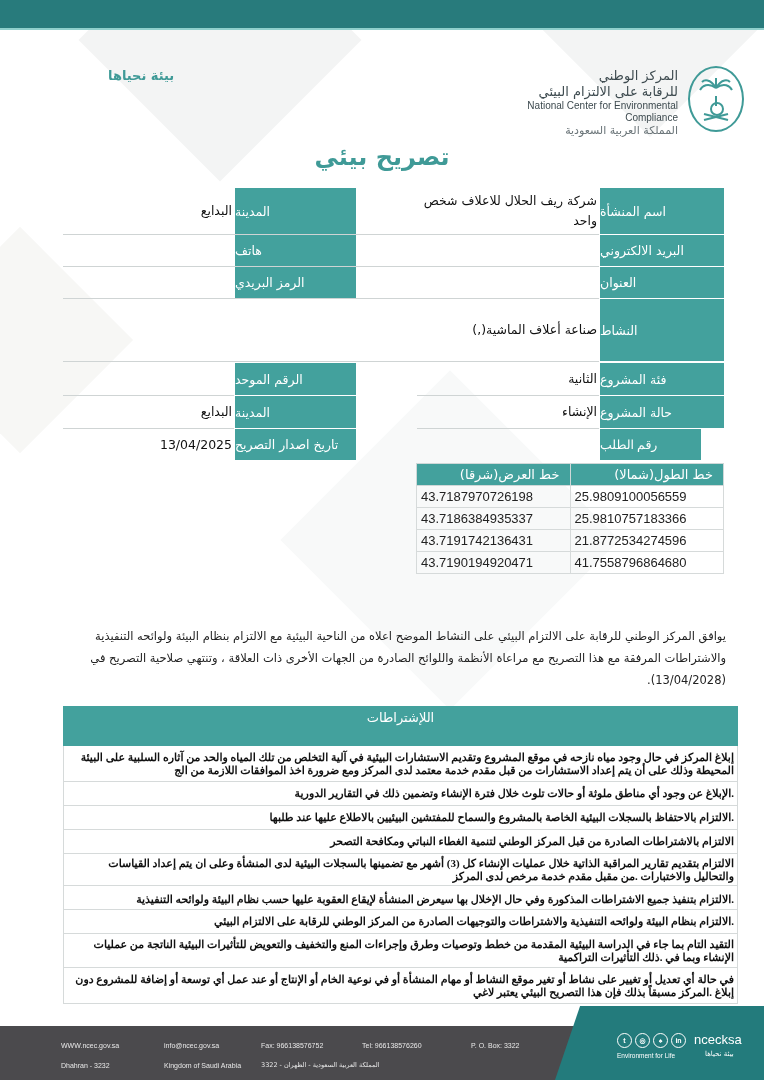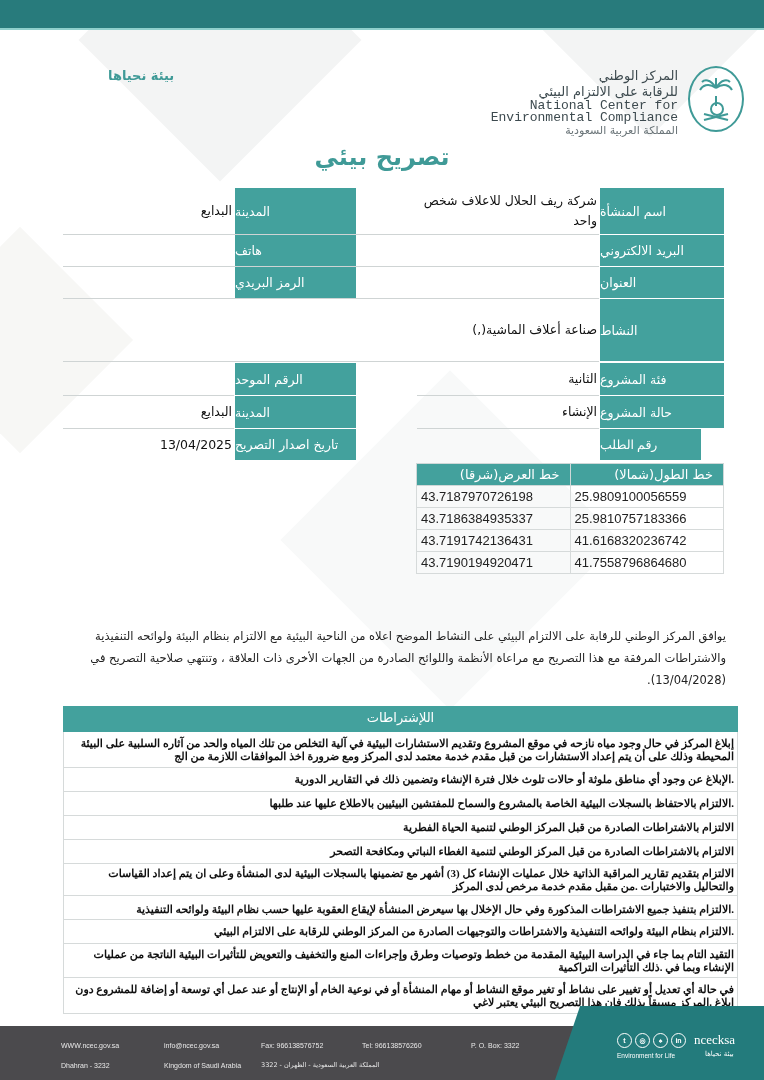--- a/index.html
+++ b/index.html
@@ -19,21 +19,21 @@
   
   .logo-block { position: absolute; right: 20px; top: 66px; width: 270px; height: 70px; }
   .logo-emblem {
     position: absolute; right: 0; top: 0; width: 56px; height: 66px;
     border: 2px solid #3f9a97; border-radius: 50%;
     display: flex; align-items: center; justify-content: center;
   }
   .logo-text { position: absolute; right: 66px; top: 2px; text-align: right; direction: rtl; }
   .logo-ar1 { font-size: 13px; color: #3d4a4f; line-height: 16px; }
   .logo-ar2 { font-size: 13px; color: #3d4a4f; line-height: 16px; }
-  .logo-en { font-family: Liberation Mono, monospace; font-size: 13px; color: #3d4a4f; line-height: 12px; direction: ltr; }
+  .logo-en { font-family: Liberation Sans, sans-serif; font-size: 10px; color: #3d4a4f; line-height: 12px; direction: ltr; }
   .logo-ar3 { font-size: 11px; color: #6a7478; line-height: 14px; }
   .slogan { position: absolute; left: 108px; top: 68px; font-size: 13px; font-weight: bold; color: #3f9a97; direction: rtl; }
   .page-title {
     position: absolute; left: 0; width: 764px; top: 143px; text-align: center;
     font-size: 24px; font-weight: bold; color: #3f9a97; direction: rtl;
   }
 
   
   .cell-label {
     position: absolute; background: #43a19d; color: #fff; font-size: 12.5px;
@@ -63,21 +63,21 @@
   }
 
   .approval {
     position: absolute; left: 60px; top: 625px; width: 666px; direction: rtl; text-align: right;
     font-size: 11.5px; line-height: 22px; color: #222;
   }
 
   
   .cond-box { position: absolute; left: 63px; top: 706px; width: 675px; direction: rtl; }
   .cond-header {
-    background: #43a19d; color: #fff; text-align: center; font-size: 13px; height: 26px; line-height: 24px;
+    background: #43a19d; color: #fff; text-align: center; font-size: 13px; height: 40px; line-height: 24px;
   }
   .cond-item {
     font-family: "Liberation Serif", serif; font-size: 11px; color: #111; line-height: 13px;
     text-align: right; padding: 3px 3px 3px 3px; border: 1px solid #d6dada; border-top: none;
     display: flex; align-items: center;
   }
   .cond-item span { display: block; width: 100%; font-weight: bold; }
 
   
   .footer-dark { position: absolute; left: 0; top: 1026px; width: 764px; height: 54px; background: #4b4a4d; }
@@ -85,21 +85,21 @@
     position: absolute; left: 555px; top: 1006px; width: 209px; height: 74px; background: #237b7c;
     clip-path: polygon(12% 0, 100% 0, 100% 100%, 0 100%);
   }
   .ftxt { position: absolute; font-family: "Liberation Sans", sans-serif; font-size: 7px; color: #e8e8e8; white-space: nowrap; }
   .social { position: absolute; left: 617px; top: 1033px; display: flex; gap: 3px; }
   .social .ic {
     width: 15px; height: 15px; border: 1.5px solid #fff; border-radius: 50%;
     display: flex; align-items: center; justify-content: center; font-size: 7px; color: #fff;
     font-family: "Liberation Sans", sans-serif; font-weight: bold;
   }
-  .brand { position: absolute; left: 694px; top: 1032px; font-family: Liberation Serif, serif; font-size: 13px; color: #fff; }
+  .brand { position: absolute; left: 694px; top: 1032px; font-family: Liberation Sans, sans-serif; font-size: 13px; color: #fff; }
   .brand-sub { position: absolute; left: 617px; top: 1052px; font-family: "Liberation Sans", sans-serif; font-size: 6.5px; color: #fff; }
   .brand-sub-ar { position: absolute; left: 705px; top: 1050px; font-size: 7px; color: #fff; direction: rtl; }
 </style>
 </head>
 <body>
 
 <div class="bg-shapes">
   <div style="left:120px;top:-60px;width:200px;height:200px;"></div>
   <div style="left:560px;top:-80px;width:180px;height:180px;"></div>
   <div style="left:-60px;top:260px;width:160px;height:160px;background:#f7f7f5;"></div>
@@ -186,21 +186,21 @@
   <tbody>
     <tr>
       <td>25.9809100056559</td>
       <td>43.7187970726198</td>
     </tr>
     <tr>
       <td>25.9810757183366</td>
       <td>43.7186384935337</td>
     </tr>
     <tr>
-      <td>41.6168320236742</td>
+      <td>21.8772534274596</td>
       <td>43.7191742136431</td>
     </tr>
     <tr>
       <td>41.7558796864680</td>
       <td>43.7190194920471</td>
     </tr>
   </tbody>
 </table>
 
 <div class="approval">يوافق المركز الوطني للرقابة على الالتزام البيئي على النشاط الموضح اعلاه من الناحية البيئية مع الالتزام بنظام البيئة ولوائحه التنفيذية والاشتراطات المرفقة مع هذا التصريح مع مراعاة الأنظمة واللوائح الصادرة من الجهات الأخرى ذات العلاقة ، وتنتهي صلاحية التصريح في (13/04/2028).</div>
@@ -208,23 +208,20 @@
 <div class="cond-box">
   <div class="cond-header">اللإشتراطات</div>
   <div class="cond-item" style="height:36px;">
       <span>إبلاغ المركز في حال وجود مياه نازحه في موقع المشروع وتقديم الاستشارات البيئية في آلية التخلص من تلك المياه والحد من آثاره السلبية على البيئة المحيطة وذلك على أن يتم إعداد الاستشارات من قبل مقدم خدمة معتمد لدى المركز ومع ضرورة اخذ الموافقات اللازمة من الج</span>
     </div>
   <div class="cond-item" style="height:24px;">
       <span>.الإبلاغ عن وجود أي مناطق ملوثة أو حالات تلوث خلال فترة الإنشاء وتضمين ذلك في التقارير الدورية</span>
     </div>
   <div class="cond-item" style="height:24px;">
       <span>.الالتزام بالاحتفاظ بالسجلات البيئية الخاصة بالمشروع والسماح للمفتشين البيئيين بالاطلاع عليها عند طلبها</span>
-    </div>
-  <div class="cond-item" style="height:24px;">
-      <span>الالتزام بالاشتراطات الصادرة من قبل المركز الوطني لتنمية الحياة الفطرية</span>
     </div>
   <div class="cond-item" style="height:24px;">
       <span>الالتزام بالاشتراطات الصادرة من قبل المركز الوطني لتنمية الغطاء النباتي ومكافحة التصحر</span>
     </div>
   <div class="cond-item" style="height:32px;">
       <span>الالتزام بتقديم تقارير المراقبة الذاتية خلال عمليات الإنشاء كل (3) أشهر مع تضمينها بالسجلات البيئية لدى المنشأة وعلى ان يتم إعداد القياسات والتحاليل والاختبارات .من مقبل مقدم خدمة مرخص لدى المركز</span>
     </div>
   <div class="cond-item" style="height:24px;align-items:flex-end;">
       <span>.الالتزام بتنفيذ جميع الاشتراطات المذكورة وفي حال الإخلال بها سيعرض المنشأة لإيقاع العقوبة عليها حسب نظام البيئة ولوائحه التنفيذية</span>
     </div>

